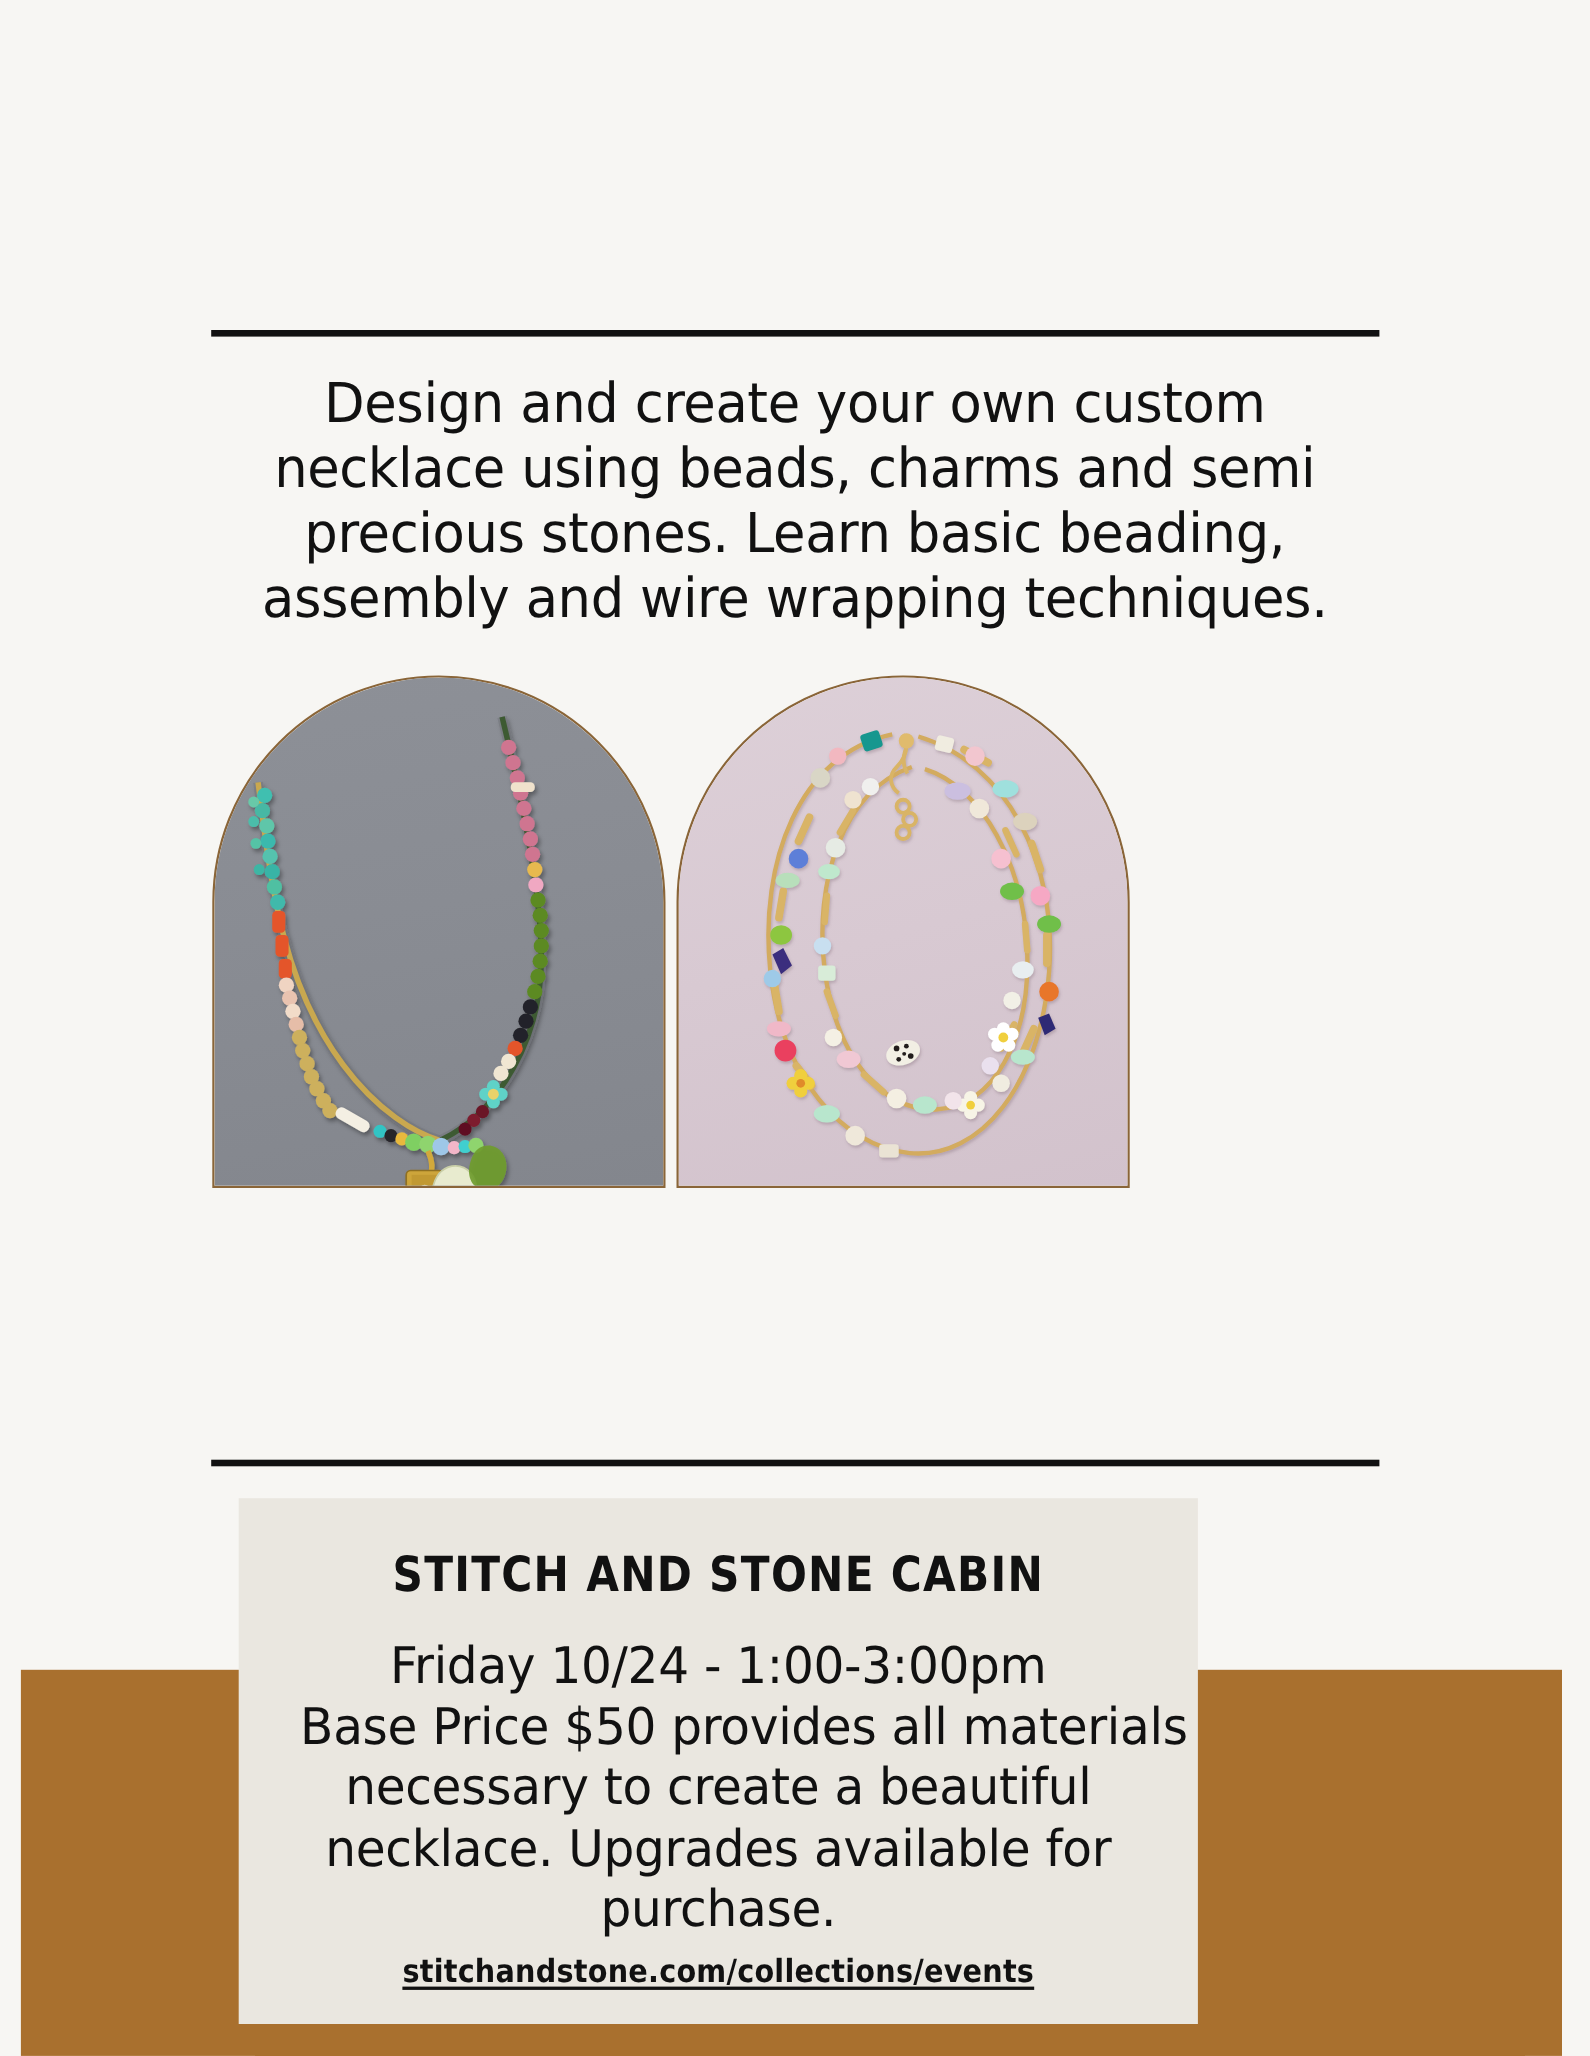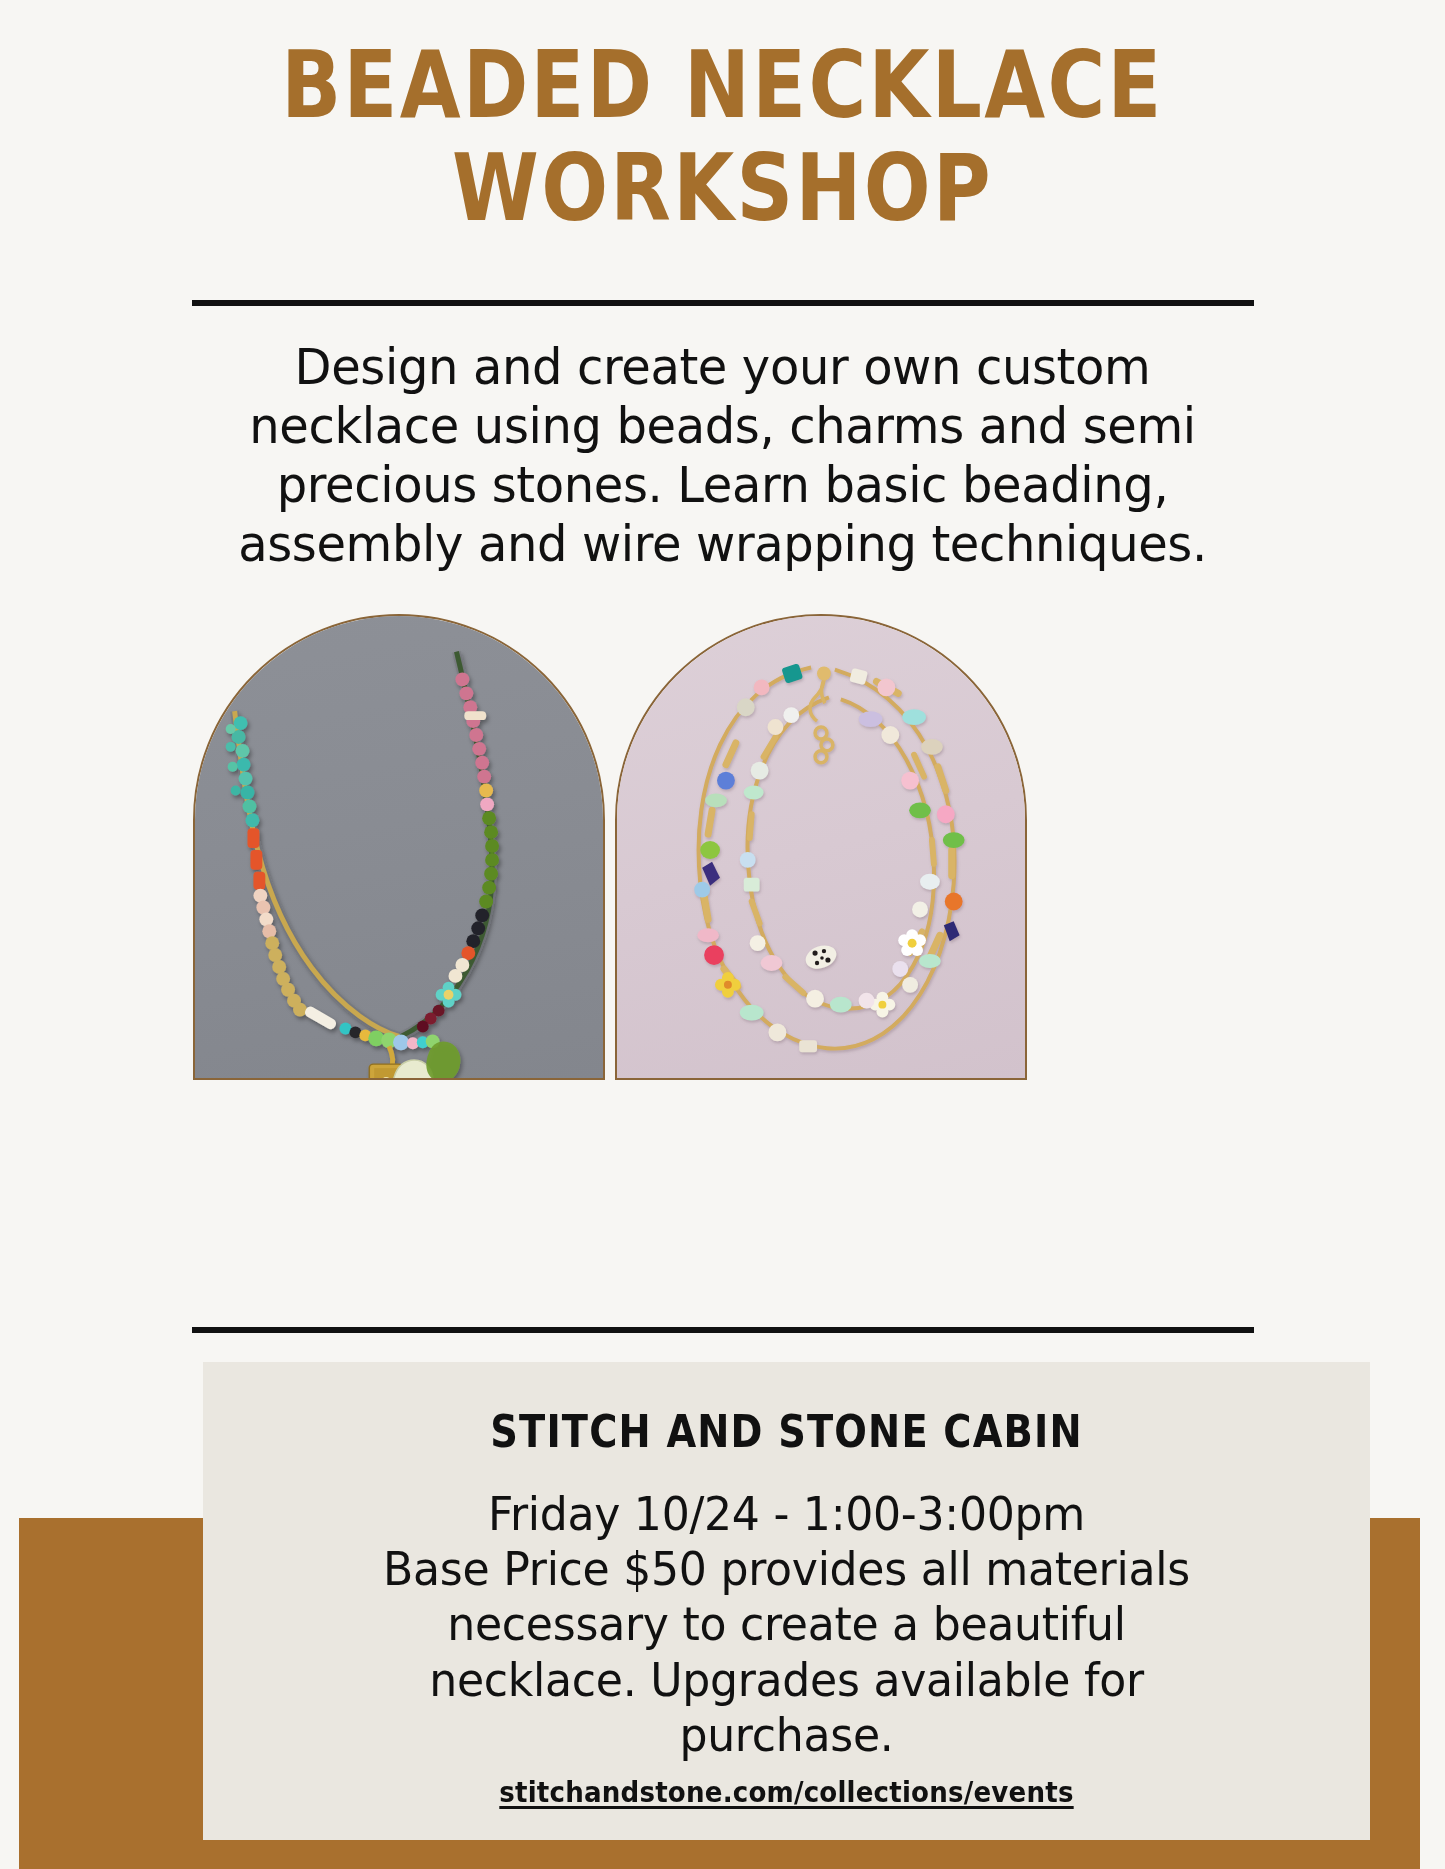--- a/index.html
+++ b/index.html
@@ -104,23 +104,23 @@
     left: 19px;
     top: 1518px;
     width: 1401px;
     height: 351px;
     background: #a9702e;
   }
 
   
   .info-box {
     position: absolute;
-    left: 203px;
+    left: 217px;
     top: 1362px;
-    width: 1167px;
+    width: 872px;
     height: 478px;
     background: #eae7e0;
     box-sizing: border-box;
     padding: 28px 40px 20px 40px;
     text-align: center;
   }
   .venue {
     font-family: "DejaVu Sans Condensed", "Liberation Sans Narrow", "Liberation Sans", sans-serif;
     font-weight: 700;
     font-size: 44px;
@@ -154,24 +154,20 @@
     text-decoration-thickness: 2.5px;
     display: inline-block;
     cursor: pointer;
   }
 </style>
 </head>
 <body>
 
 <div class="poster">
 
-  <div class="title-block">
-    <div class="title-line">BEADED NECKLACE</div>
-    <div class="title-line">WORKSHOP</div>
-  </div>
 
   <div class="rule rule-top"></div>
 
   <div class="description">
     <div>Design and create your own custom</div>
     <div>necklace using beads, charms and semi</div>
     <div>precious stones. Learn basic beading,</div>
     <div>assembly and wire wrapping techniques.</div>
   </div>
 

